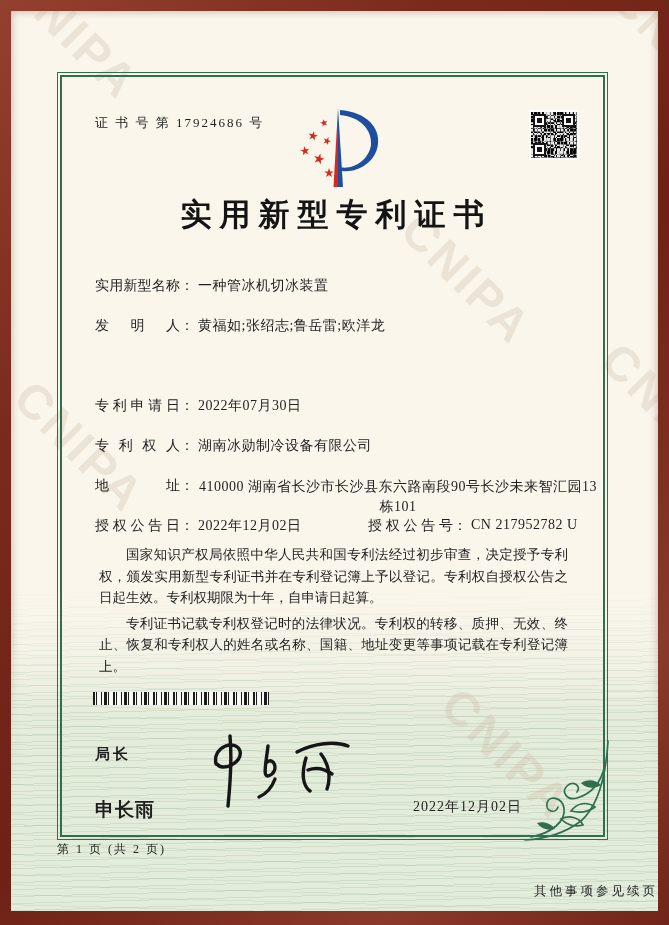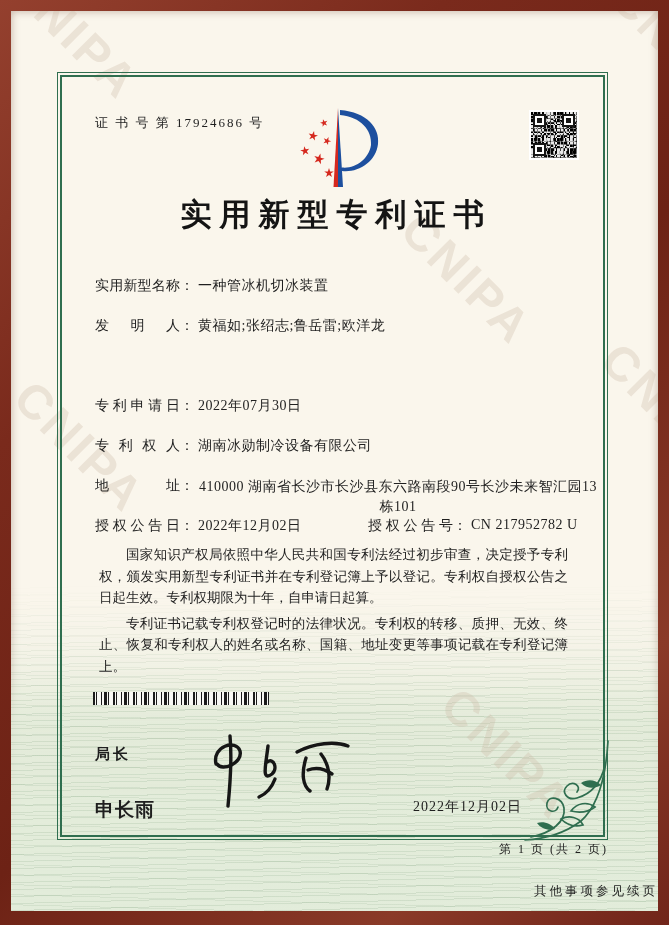--- a/index.html
+++ b/index.html
@@ -62,21 +62,21 @@
     position:absolute;left:36px;top:620px;width:176px;height:13px;
     background:repeating-linear-gradient(90deg,
       #1c1c1c 0 2px,#f8f8f4 2px 3px,#1c1c1c 3px 4px,#f8f8f4 4px 8px,
       #1c1c1c 8px 9px,#f8f8f4 9px 11px,#1c1c1c 11px 14px,#f8f8f4 14px 15px,
       #1c1c1c 15px 16px,#f8f8f4 16px 20px);
   }
   .comm-title{position:absolute;left:38px;top:673px;font-size:15px;font-weight:700;letter-spacing:3px;}
   .comm-name{position:absolute;left:38px;top:701px;font-size:19px;font-weight:600;letter-spacing:1px;margin-top:24px;}
   .sig{position:absolute;left:145px;top:652px;}
   .issue-date{position:absolute;left:356px;top:726px;font-size:14px;letter-spacing:1px;}
-  .page-ind{position:absolute;left:0;right:0;top:769px;text-align:right;font-size:12px;letter-spacing:2px;margin-left:16px;}
+  .page-ind{position:absolute;left:0;right:0;top:769px;text-align:left;font-size:12px;letter-spacing:2px;}
   .flourish{position:absolute;right:-3px;bottom:-3px;}
   .footer-note{position:absolute;left:0;right:0;top:872px;text-align:right;font-size:12.5px;letter-spacing:3px;z-index:3;}
 </style>
 </head>
 <body>
 
 <div class="paper">
 
   <div class="paper-tint"></div>
 

